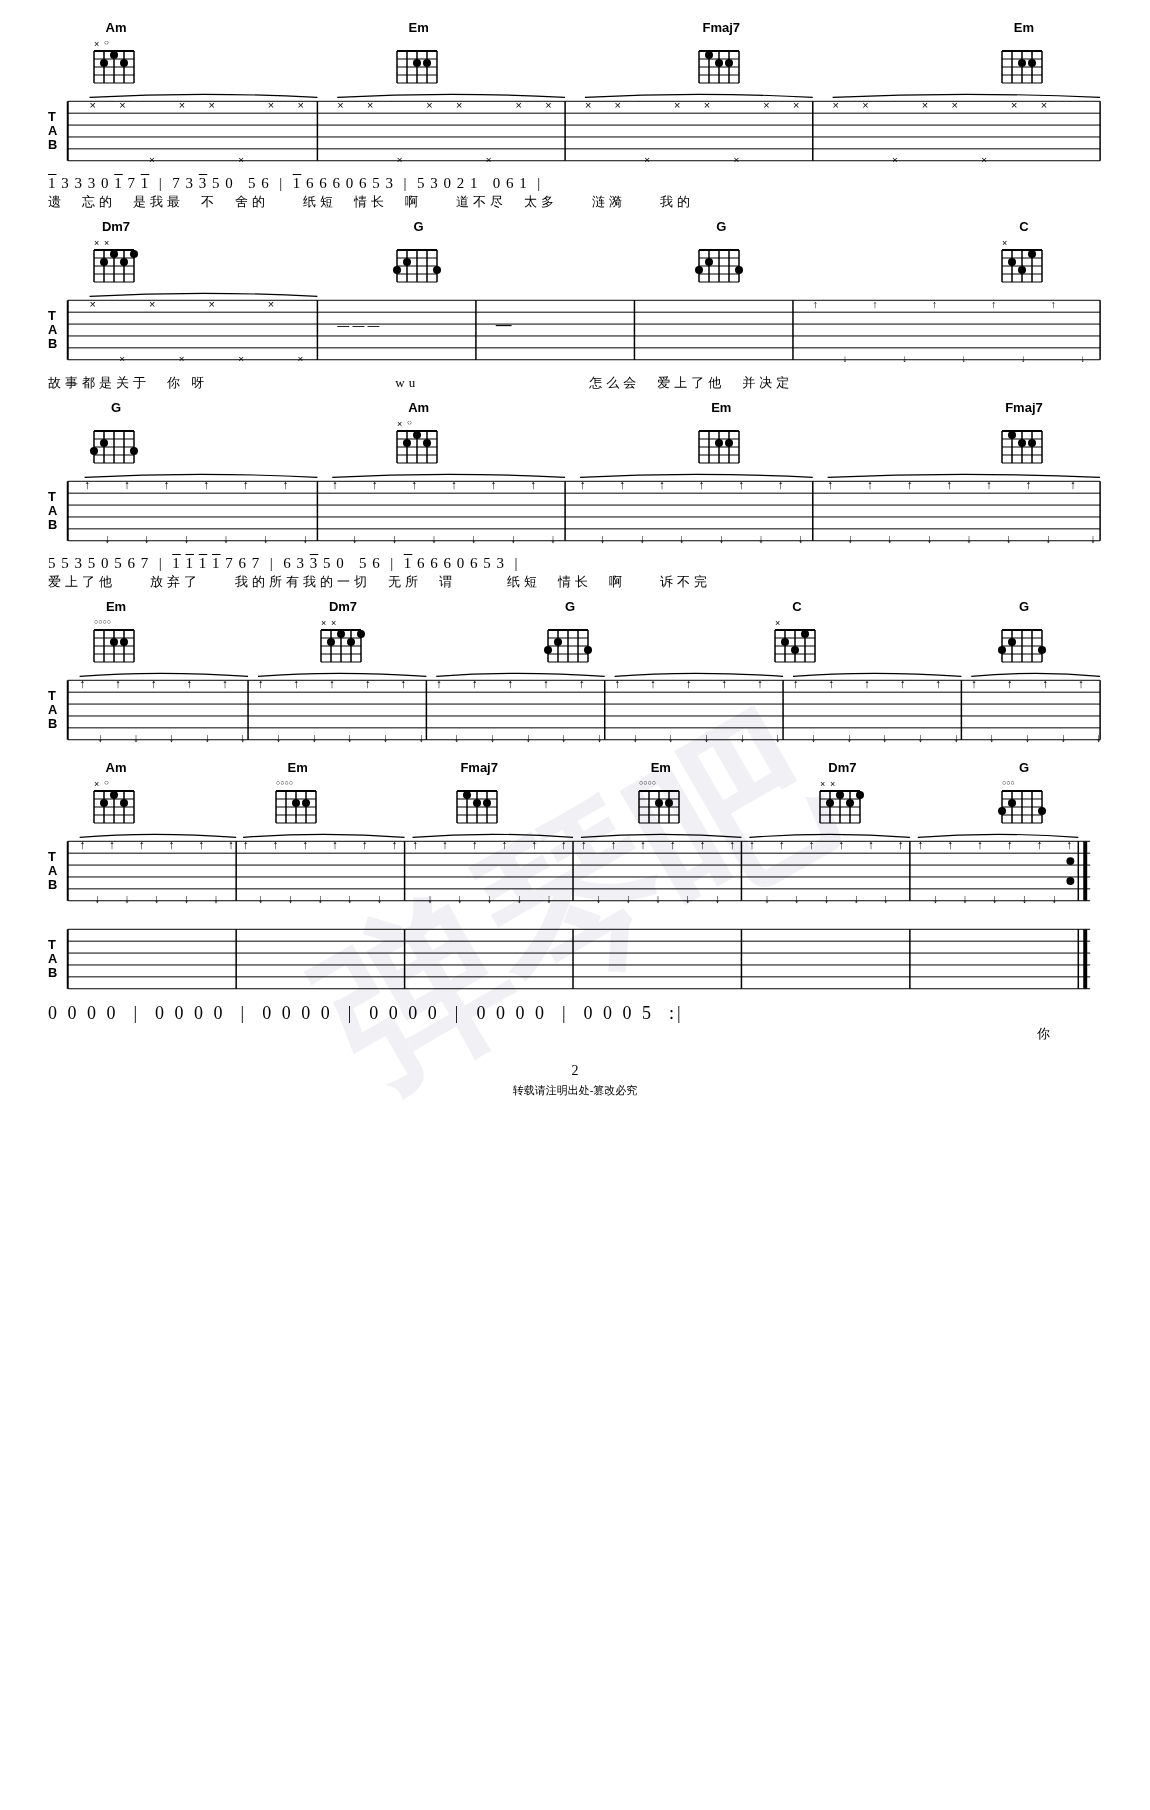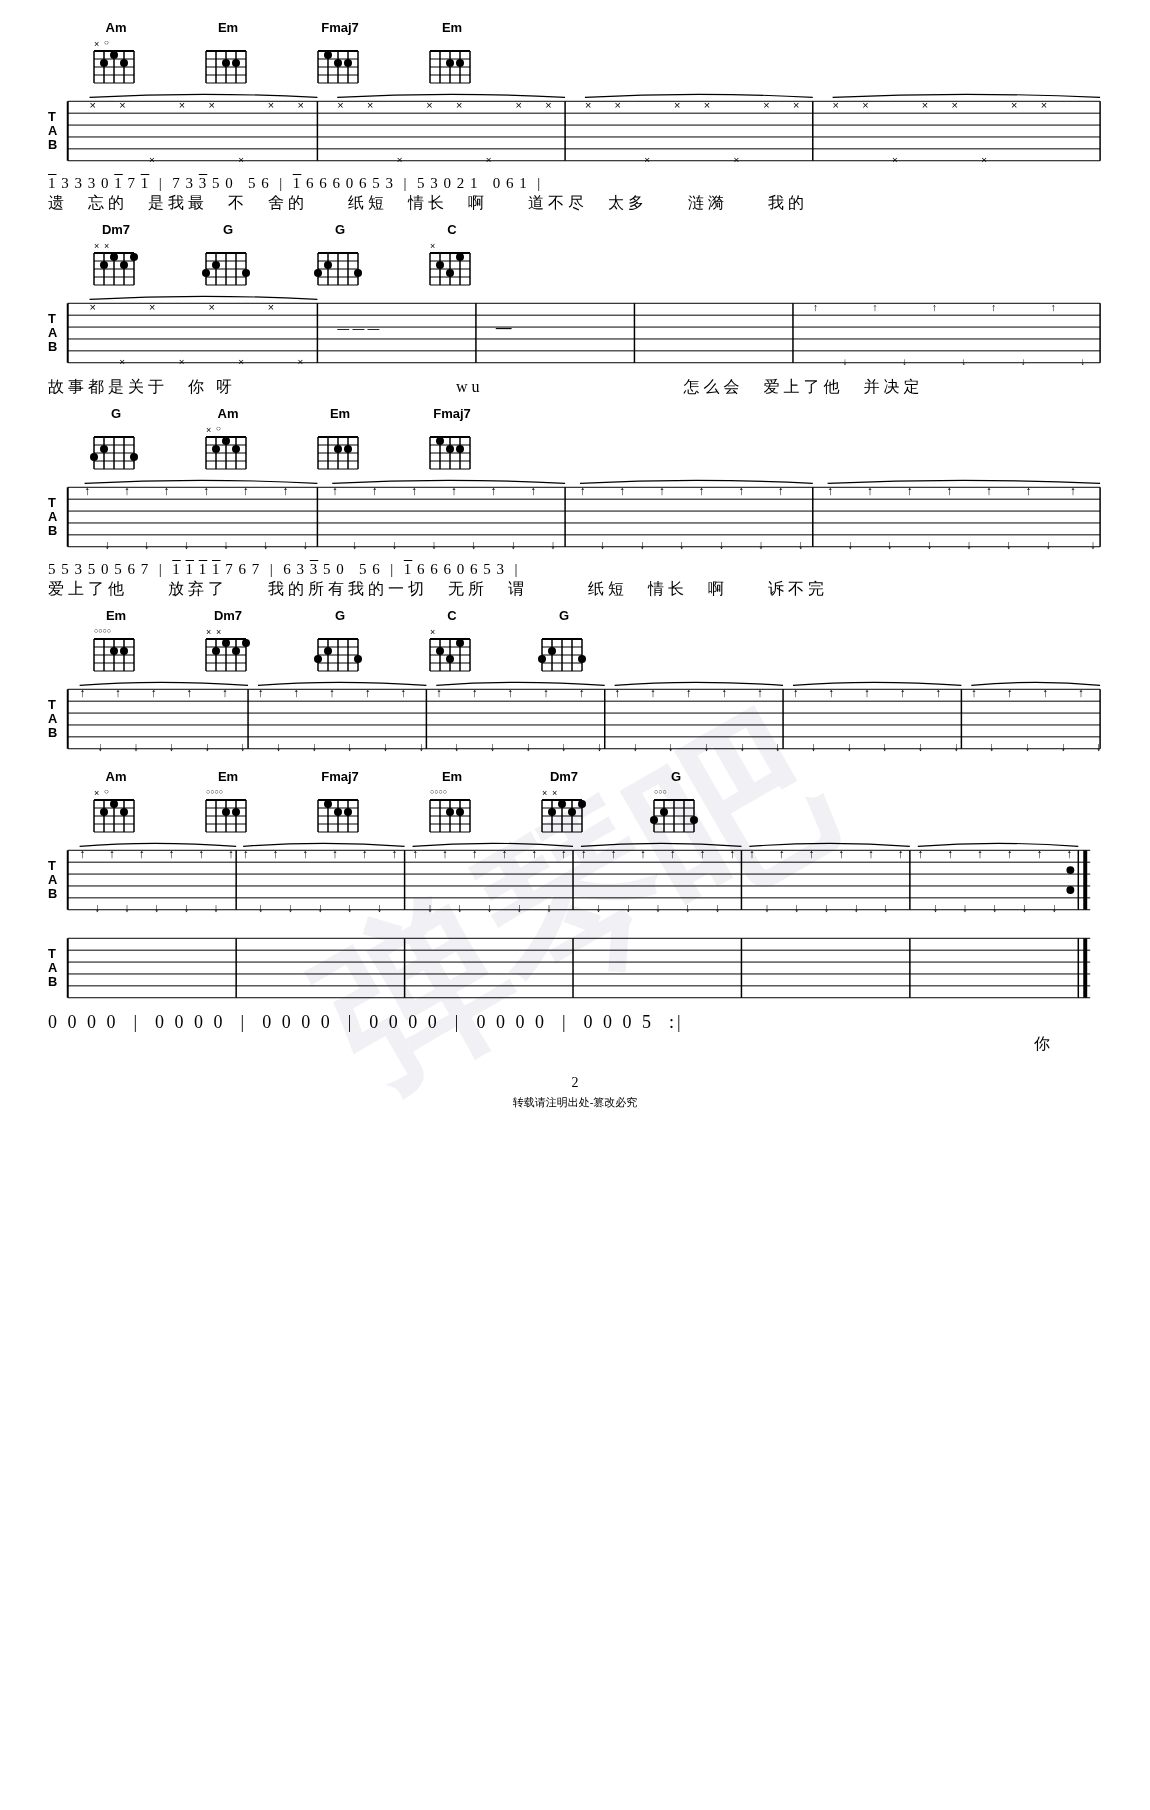--- a/index.html
+++ b/index.html
@@ -40,20 +40,21 @@
       z-index: 1;
     }
 
     
     .chord-row {
       display: flex;
       align-items: flex-end;
       gap: 0px;
       margin-bottom: 4px;
       padding-left: 50px;
+      justify-content: space-between;
     }
 
     .chord-block {
       display: flex;
       flex-direction: column;
       align-items: center;
       margin-right: 60px;
     }
 
     .chord-name {
@@ -100,21 +101,21 @@
       font-size: 15px;
       font-family: 'Times New Roman', serif;
       font-weight: normal;
       padding-left: 8px;
       margin-bottom: 1px;
       white-space: nowrap;
       letter-spacing: 1px;
     }
 
     .lyrics-row {
-      font-size: 16px;
+      font-size: 13px;
       font-family: 'SimSun', 'Song', serif;
       padding-left: 8px;
       margin-bottom: 6px;
       white-space: nowrap;
       letter-spacing: 4px;
     }
 
     .big-section {
       margin-bottom: 8px;
     }

